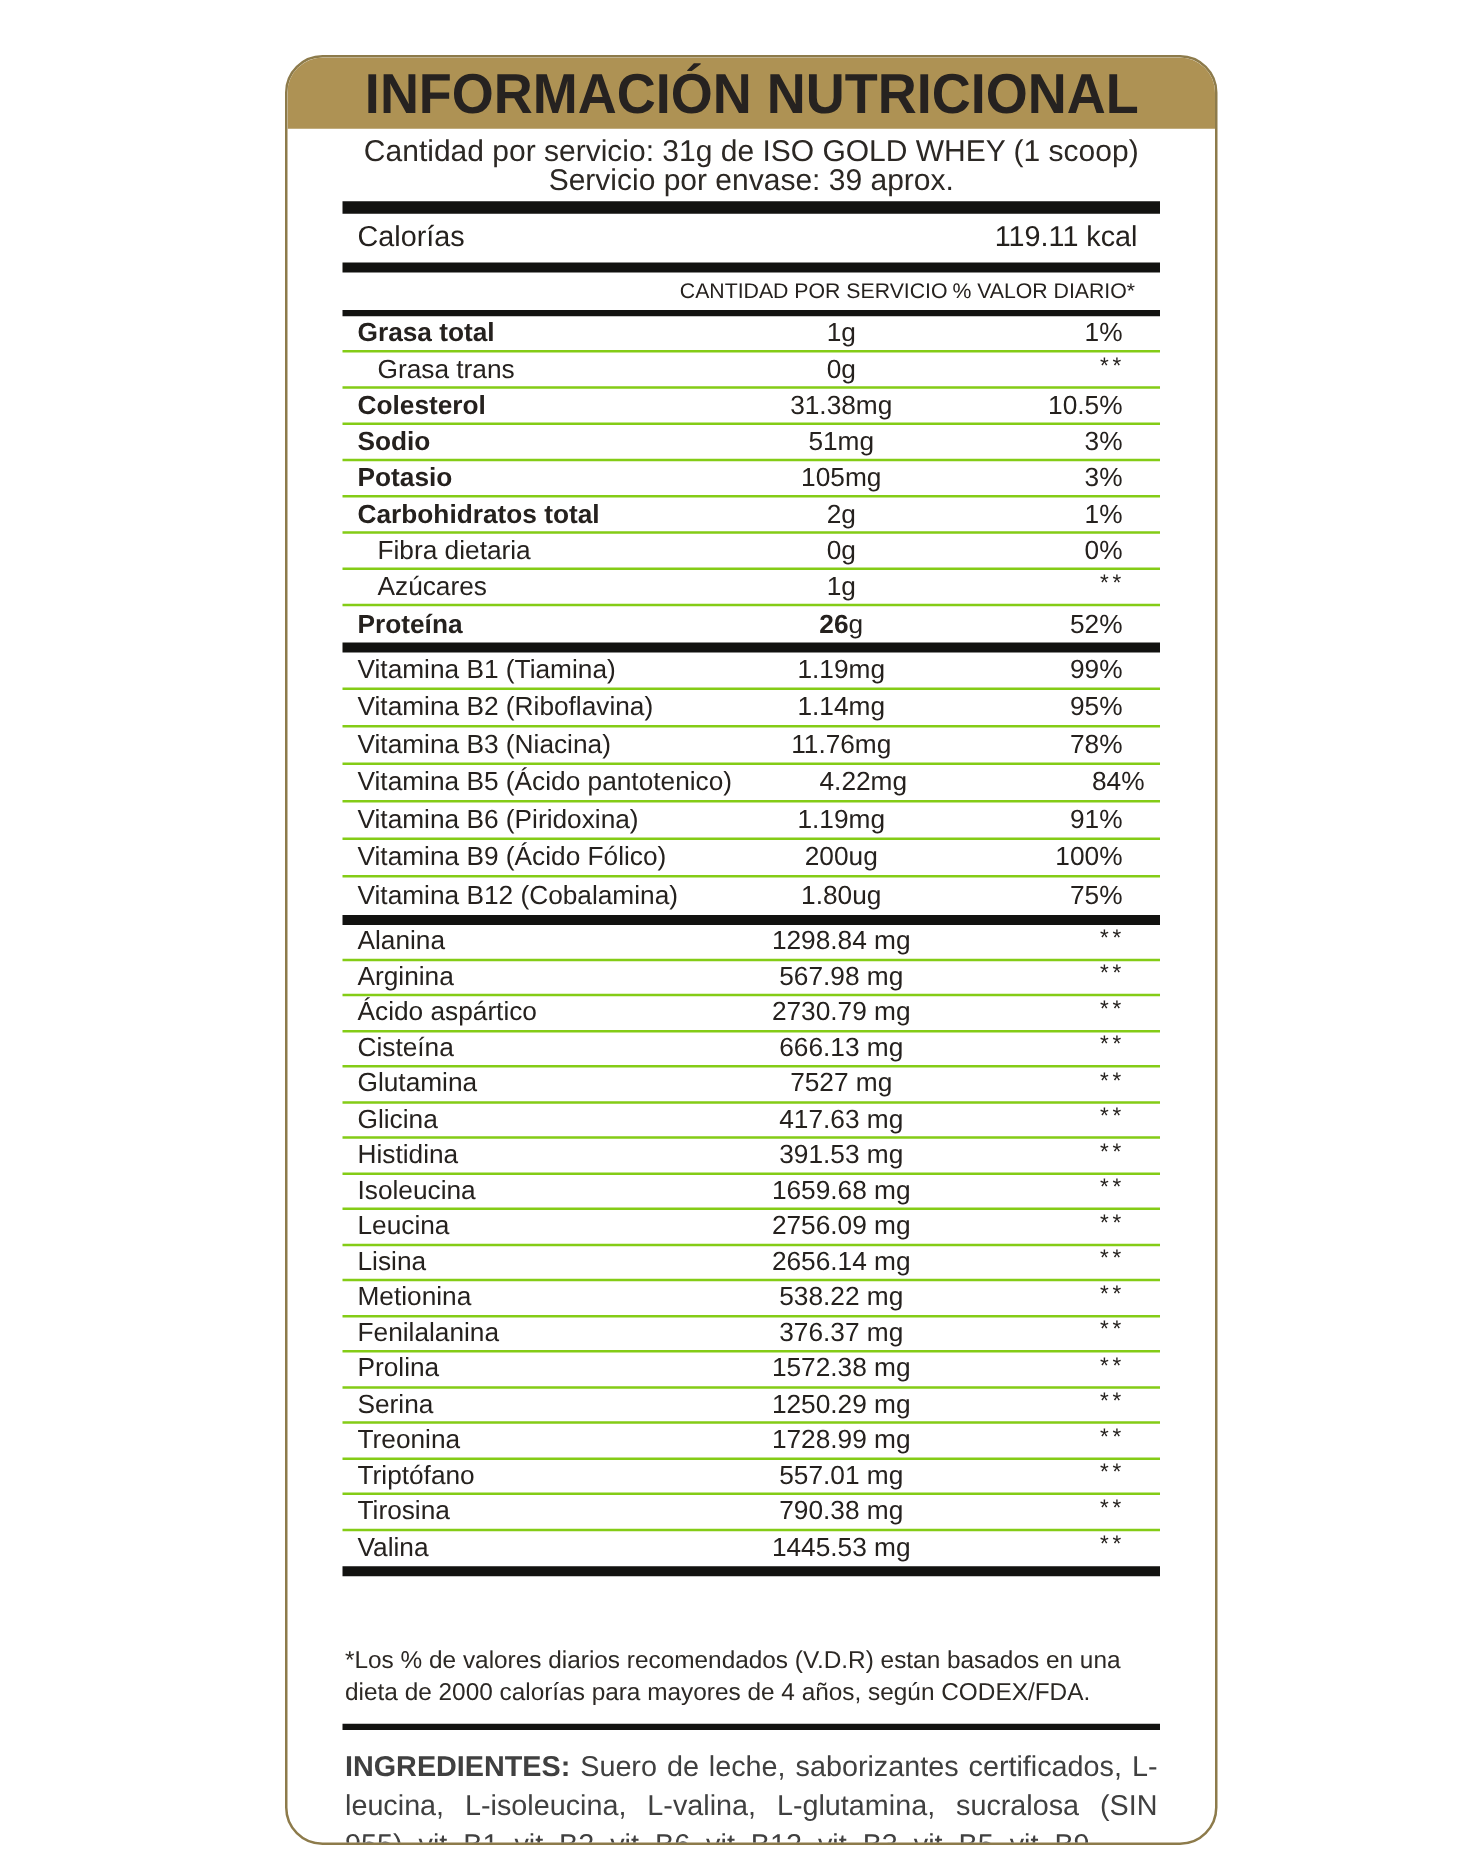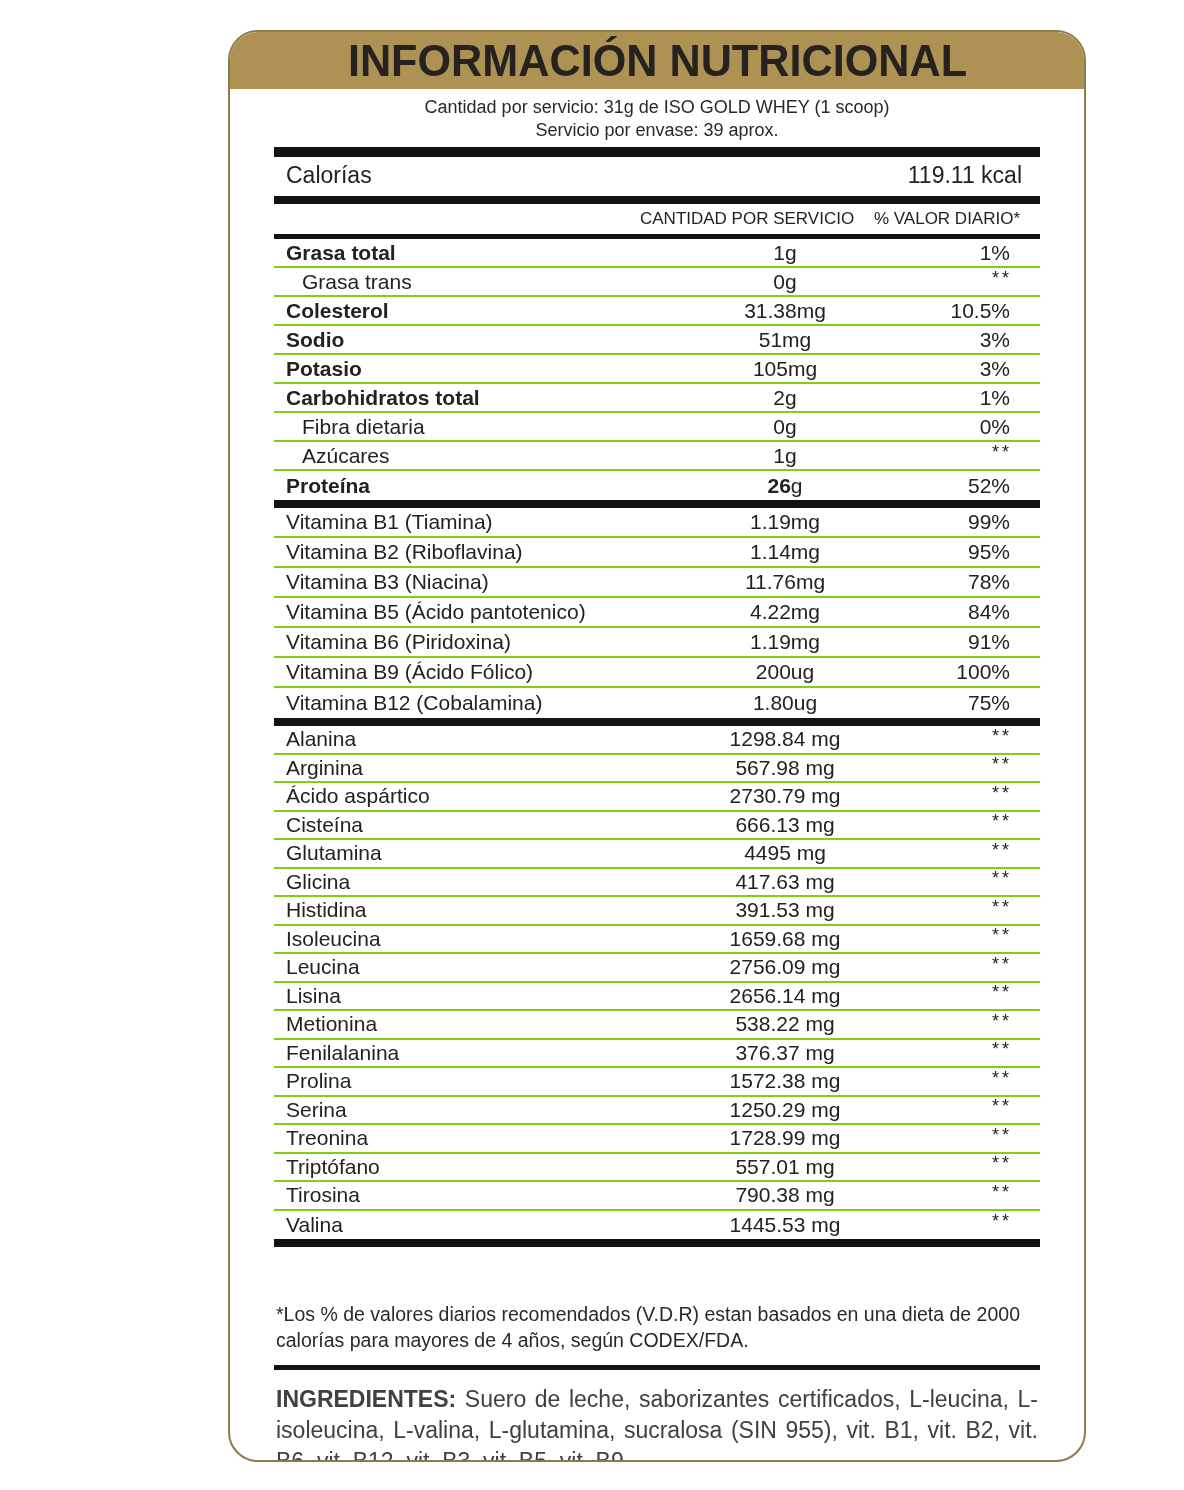--- a/index.html
+++ b/index.html
@@ -6,22 +6,22 @@
   html, body { background: #ffffff; }
   body {
     width: 1184px; height: 1490px;
     font-family: "Liberation Sans", sans-serif;
     color: var(--ink, #25211e);
     position: relative;
     overflow: hidden;
   }
   .label {
     position: absolute;
-    left: 228px; top: 30px;
-    width: 858px; height: 1432px;
+    left: 228px; top: 44px;
+    width: 746px; height: 1432px;
     border: 2px solid var(--gold-border, #8d7b4b);
     border-radius: 30px;
     background: #ffffff;
     overflow: hidden;
   }
   .band {
     height: 57px;
     background: var(--gold, #ae9254);
     display: flex; align-items: center; justify-content: center;
   }
@@ -29,21 +29,21 @@
     font-size: 45px;
     font-weight: bold;
     letter-spacing: 0px;
     transform: scaleX(0.96);
     color: #262220;
     white-space: nowrap;
   }
   .content { padding: 0 44px; }
   .serving {
     text-align: center;
-    font-size: 18px;
+    font-size: 24px;
     line-height: 23px;
     padding: 7px 0 5px 0;
     color: #2c2824;
   }
   .bar { background: #121210; }
   .bar-xl { height: 10px; }
   .bar-lg { height: 8px; }
   .bar-md { height: 5px; }
   .calories-row {
     height: 39px;
@@ -51,21 +51,21 @@
     font-size: 23px;
     padding: 0 18px 2px 12px;
   }
   .colhead {
     height: 30px;
     display: grid;
     grid-template-columns: 1fr 230px 170px;
     align-items: center;
     font-size: 17px;
   }
-  .colhead .h-amount { text-align: left; }
+  .colhead .h-amount { text-align: right; }
   .colhead .h-dv { text-align: center; padding-right: 16px; }
   .row {
     display: grid;
     grid-template-columns: 1fr 210px 150px;
     align-items: center;
     border-bottom: 2px solid #84cc16;
     font-size: 21px;
   }
   .row:last-child { border-bottom: none; }
   .sec-macros .row { height: 29px; }
@@ -232,21 +232,21 @@
           <span class="c-amount">2730.79 mg</span>
           <span class="c-dv stars">**</span>
         </div>
         <div class="row">
           <span class="c-label">Cisteína</span>
           <span class="c-amount">666.13 mg</span>
           <span class="c-dv stars">**</span>
         </div>
         <div class="row">
           <span class="c-label">Glutamina</span>
-          <span class="c-amount">4495 mg</span>
+          <span class="c-amount">7527 mg</span>
           <span class="c-dv stars">**</span>
         </div>
         <div class="row">
           <span class="c-label">Glicina</span>
           <span class="c-amount">417.63 mg</span>
           <span class="c-dv stars">**</span>
         </div>
         <div class="row">
           <span class="c-label">Histidina</span>
           <span class="c-amount">391.53 mg</span>

